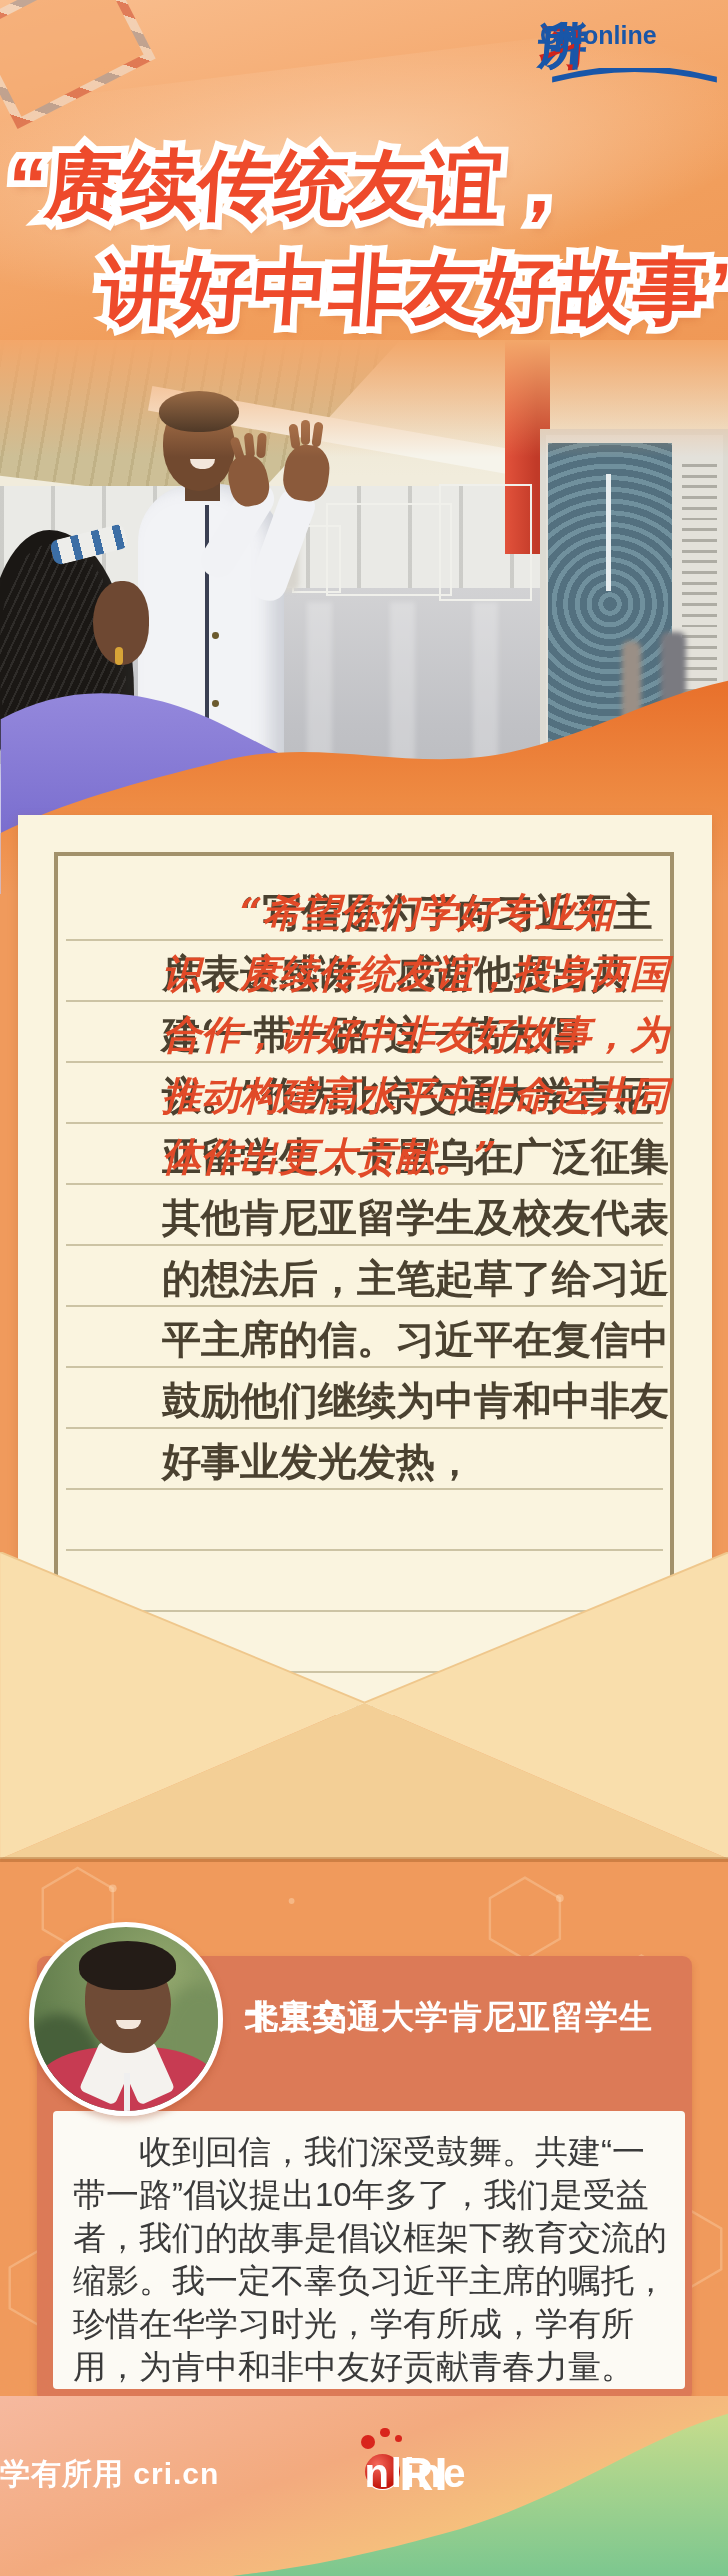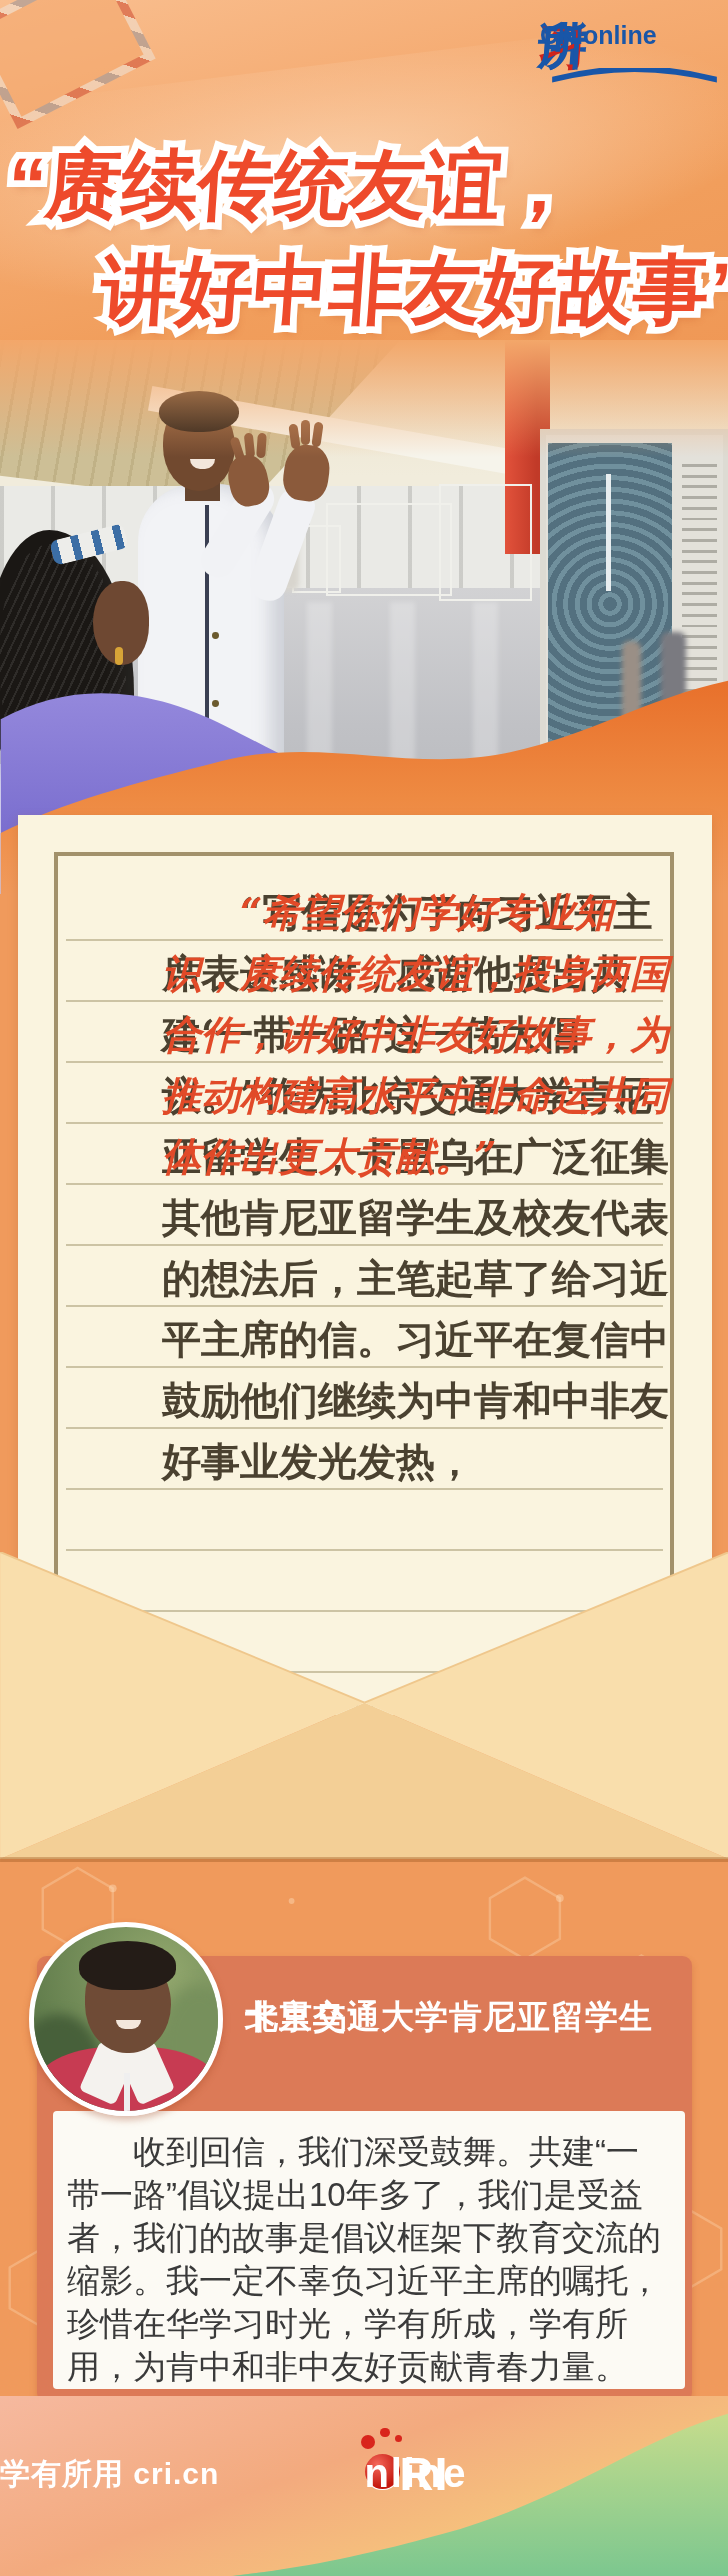--- a/index.html
+++ b/index.html
@@ -141,21 +141,21 @@
     box-shadow:0 3.9px 7.8px rgba(160,70,35,.35);}
   .av-blob1{left:-19.4px;top:87px;width:87px;height:107px;background:#47603A;border-radius:50%;filter:blur(5.8px);}
   .av-blob2{left:126px;top:58px;width:78px;height:117px;background:#77905C;border-radius:50%;filter:blur(6.8px);}
   .av-head{left:51px;top:25px;width:86px;height:101px;background:#6F4B36;border-radius:46% 54% 50% 50%;}
   .av-hair{left:45px;top:13.6px;width:97px;height:49px;background:#241C17;border-radius:50% 50% 42% 42%;}
   .av-smile{left:82px;top:93px;width:25px;height:8.7px;background:#F3E7DC;border-radius:0 0 9.7px 9.7px;}
   .av-jacket{left:3.9px;top:119px;width:179px;height:78px;background:#C73B52;border-radius:46% 46% 0 0;}
   .av-collar-l{left:54px;top:119px;width:39px;height:54px;background:#F4F2EE;transform:rotate(24deg);border-radius:5.8px;}
   .av-collar-r{left:93px;top:119px;width:39px;height:54px;background:#F4F2EE;transform:rotate(-24deg);border-radius:5.8px;}
   .av-zip{left:90px;top:146px;width:5.8px;height:51px;background:#EFEFEF;}
-  .quote-text{left:67px;top:2130px;width:597px;font-size:33px;line-height:43px;color:#3A3A3A;
+  .quote-text{left:73px;top:2130px;width:597px;font-size:33px;line-height:43px;color:#3A3A3A;
     text-indent:2em;font-weight:500;}
 
   
   .bottom-band{left:0;top:2396px;width:729px;height:180px;
     background:linear-gradient(160deg,#F6B99F 0%,#F3AA7E 42%,#F8D77B 95%);}
   .green-svg{left:0;top:0;}
   .cri-logo{left:0;top:54px;width:729px;text-align:center;}
   .cri-row1{position:static;display:inline-block;white-space:nowrap;line-height:47px;}
   .cri-row1 .cri-txt{position:static;font-size:47px;font-weight:900;color:#FFF;letter-spacing:1px;}
   .cri-o-wrap{position:relative;display:inline-block;width:39px;height:39px;vertical-align:-3.9px;}

